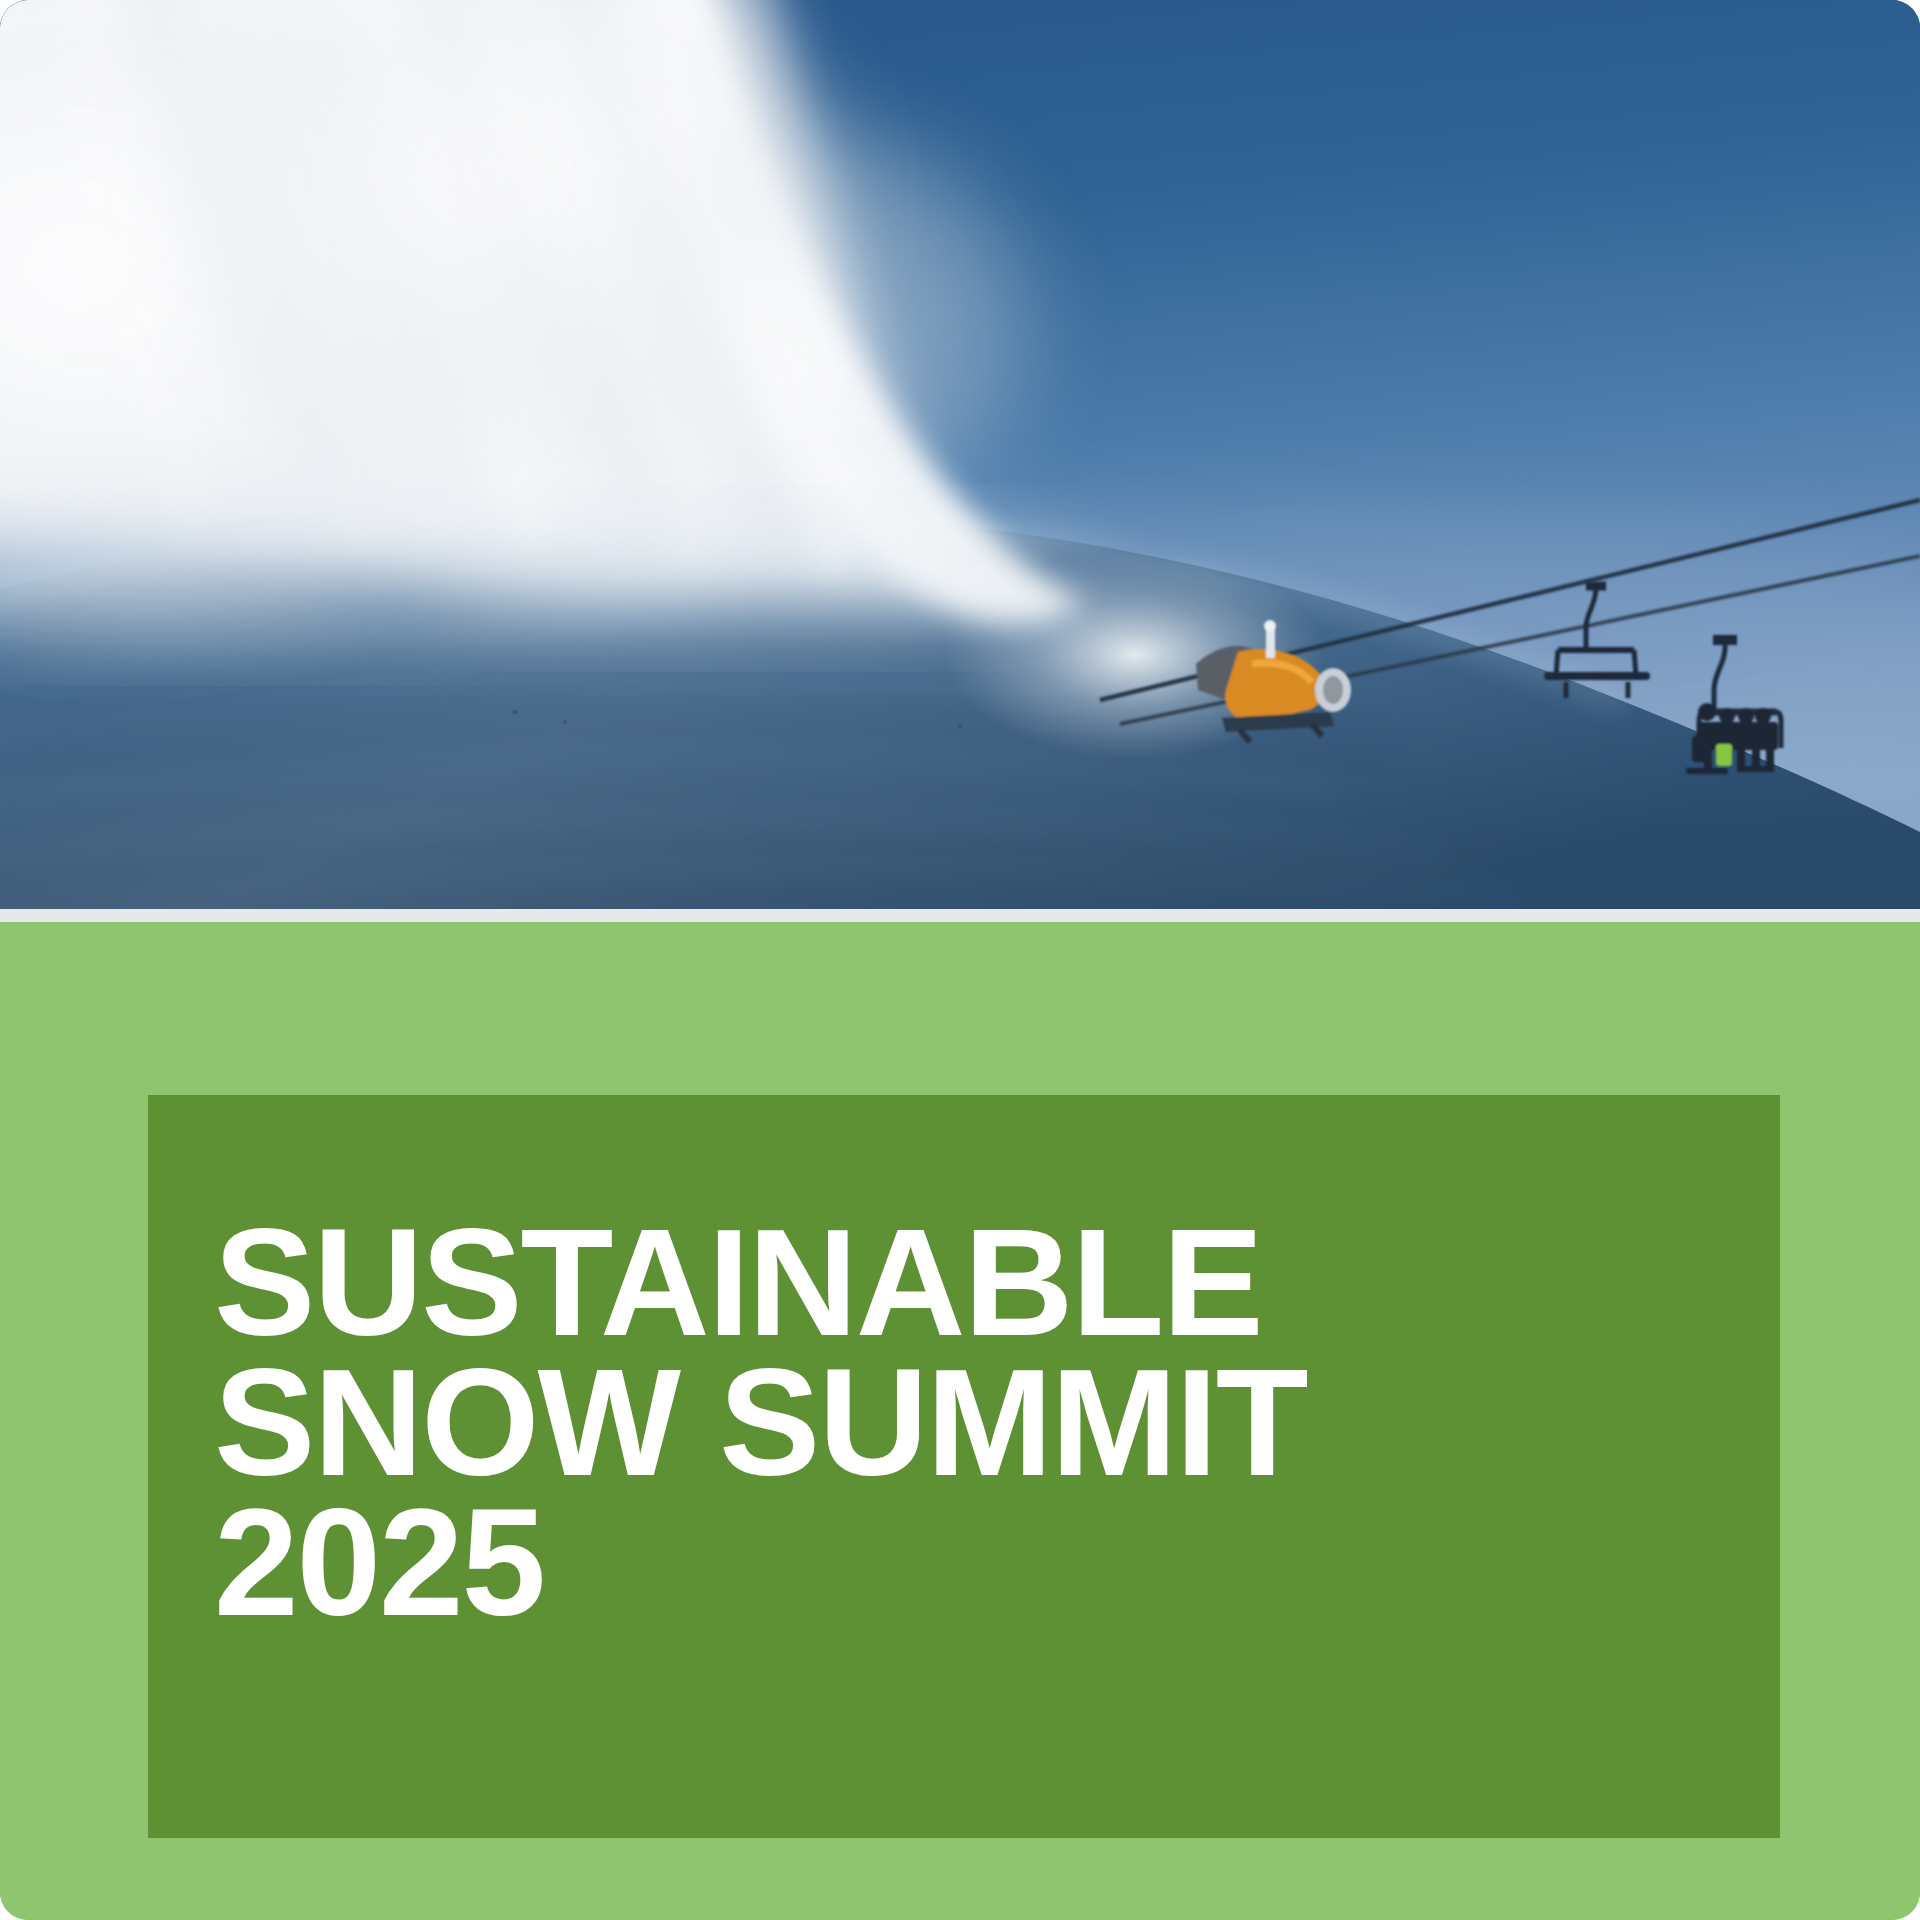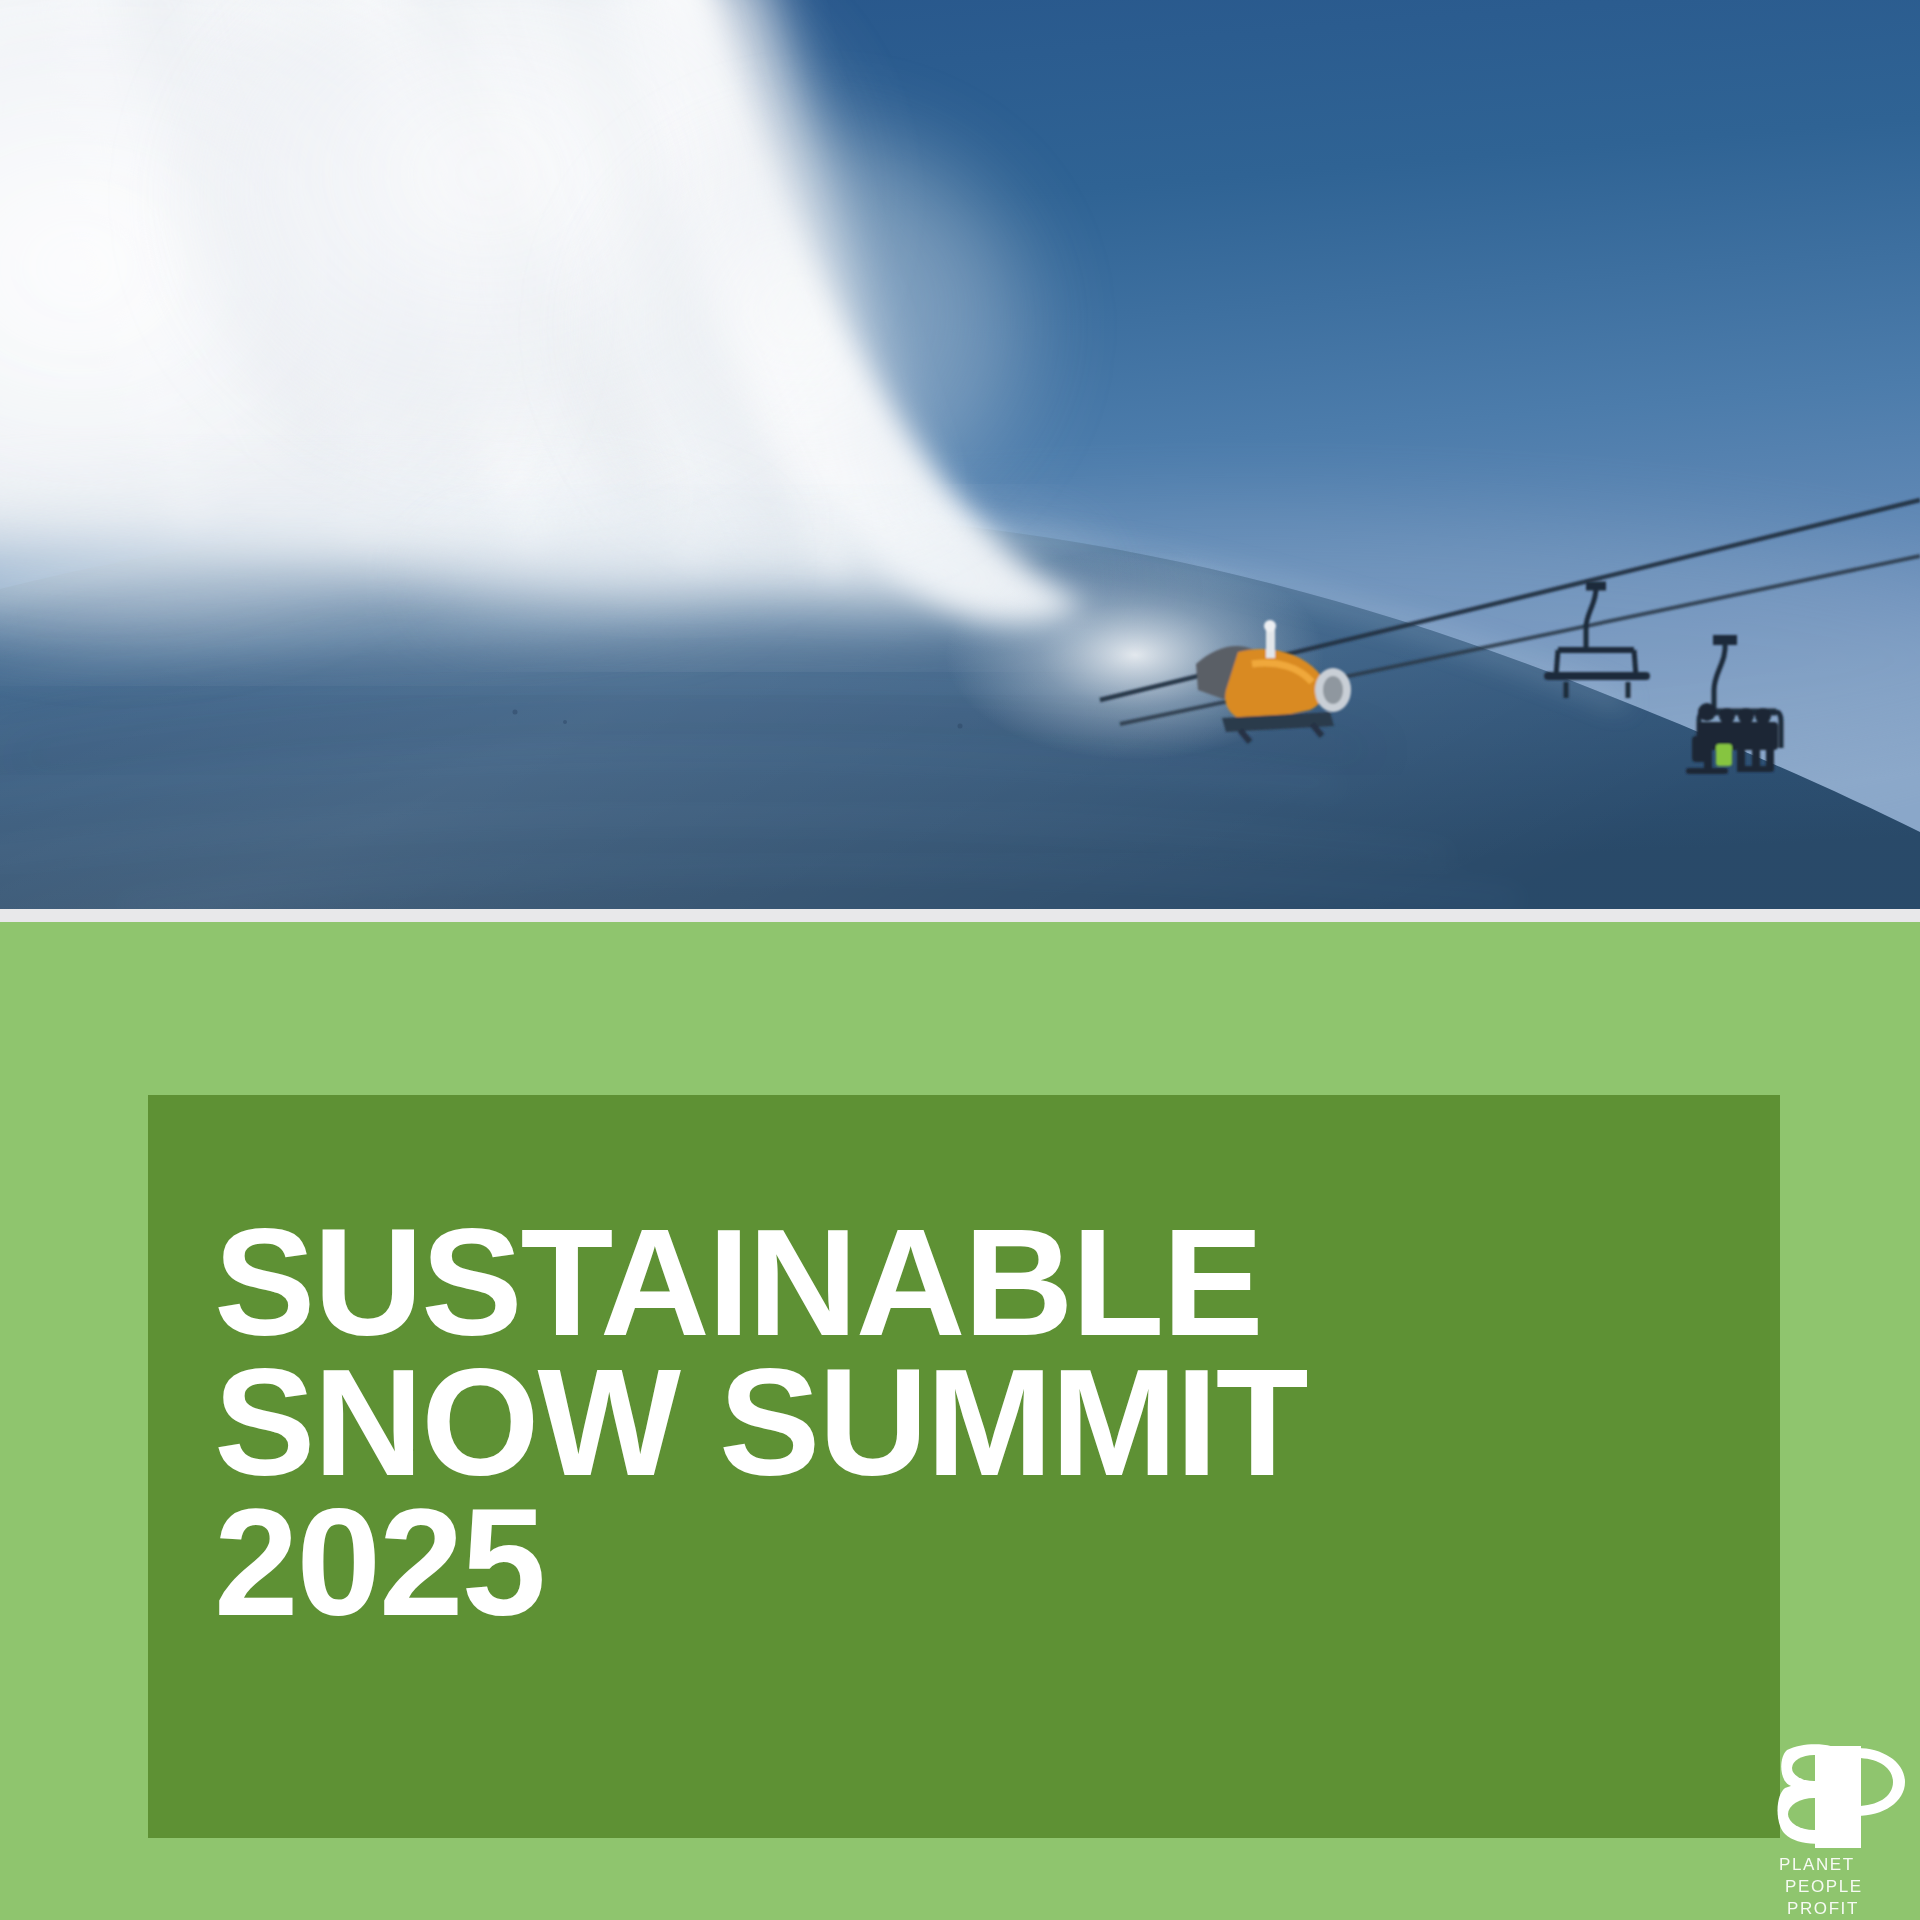--- a/index.html
+++ b/index.html
@@ -8,20 +8,21 @@
     background:#ffffff;
     font-family:"Liberation Sans", sans-serif;
     overflow:hidden;
   }
 
   .poster {
     position:relative;
     width:1920px; height:1920px;
     background:#8FC56E;
     overflow:hidden;
+    border-radius:28px;
   }
 
   
   .photo {
     position:absolute;
     left:0; top:0;
     width:1920px; height:909px;
     overflow:hidden;
     background:#2B5C8A;
   }
@@ -279,63 +280,14 @@
   <div class="separator"></div>
 
   <div class="green-field"></div>
 
   <div class="title-panel">
     <div class="title-text">SUSTAINABLE
 SNOW SUMMIT
 2025</div>
   </div>
 
-  <div class="logo">
-    <svg viewBox="0 0 163 178">
-
-      <g fill="#FFFFFF">
-
-        <path d="M 28 2
-                 C 52 2, 74 2, 92 2
-                 C 122 2, 142 18, 142 42
-                 C 142 64, 124 78, 100 80
-                 L 100 106
-                 L 62 106
-                 L 62 2 Z" opacity="0"></path>
-
-        <rect x="58" y="4" width="46" height="102"></rect>
-
-        <path d="M 30 8
-                 C 46 0, 74 0, 88 10
-                 C 100 19, 100 34, 88 42
-                 C 74 51, 46 51, 32 43
-                 C 22 37, 22 15, 30 8 Z"></path>
-
-        <path d="M 28 46
-                 C 46 38, 78 40, 92 52
-                 C 106 64, 104 84, 88 94
-                 C 70 105, 40 104, 28 92
-                 C 18 82, 18 54, 28 46 Z"></path>
-
-        <path d="M 100 6
-                 C 126 6, 148 20, 148 40
-                 C 148 60, 126 74, 100 74
-                 L 100 64
-                 C 120 64, 136 55, 136 40
-                 C 136 25, 120 16, 100 16 Z"></path>
-      </g>
-
-      <g fill="#8FC56E">
-        <ellipse cx="57" cy="26" rx="22" ry="13"></ellipse>
-        <ellipse cx="57" cy="72" rx="26" ry="16"></ellipse>
-      </g>
-
-      <rect x="58" y="4" width="46" height="102" fill="#FFFFFF"></rect>
-
-      <g fill="#FFFFFF" opacity="0.92" font-family="Liberation Sans, sans-serif" font-size="17" letter-spacing="1.6">
-        <text x="22" y="128">PLANET</text>
-        <text x="28" y="150">PEOPLE</text>
-        <text x="30" y="172">PROFIT</text>
-      </g>
-    </svg>
-  </div>
 
 </div>
 
 </body></html>

